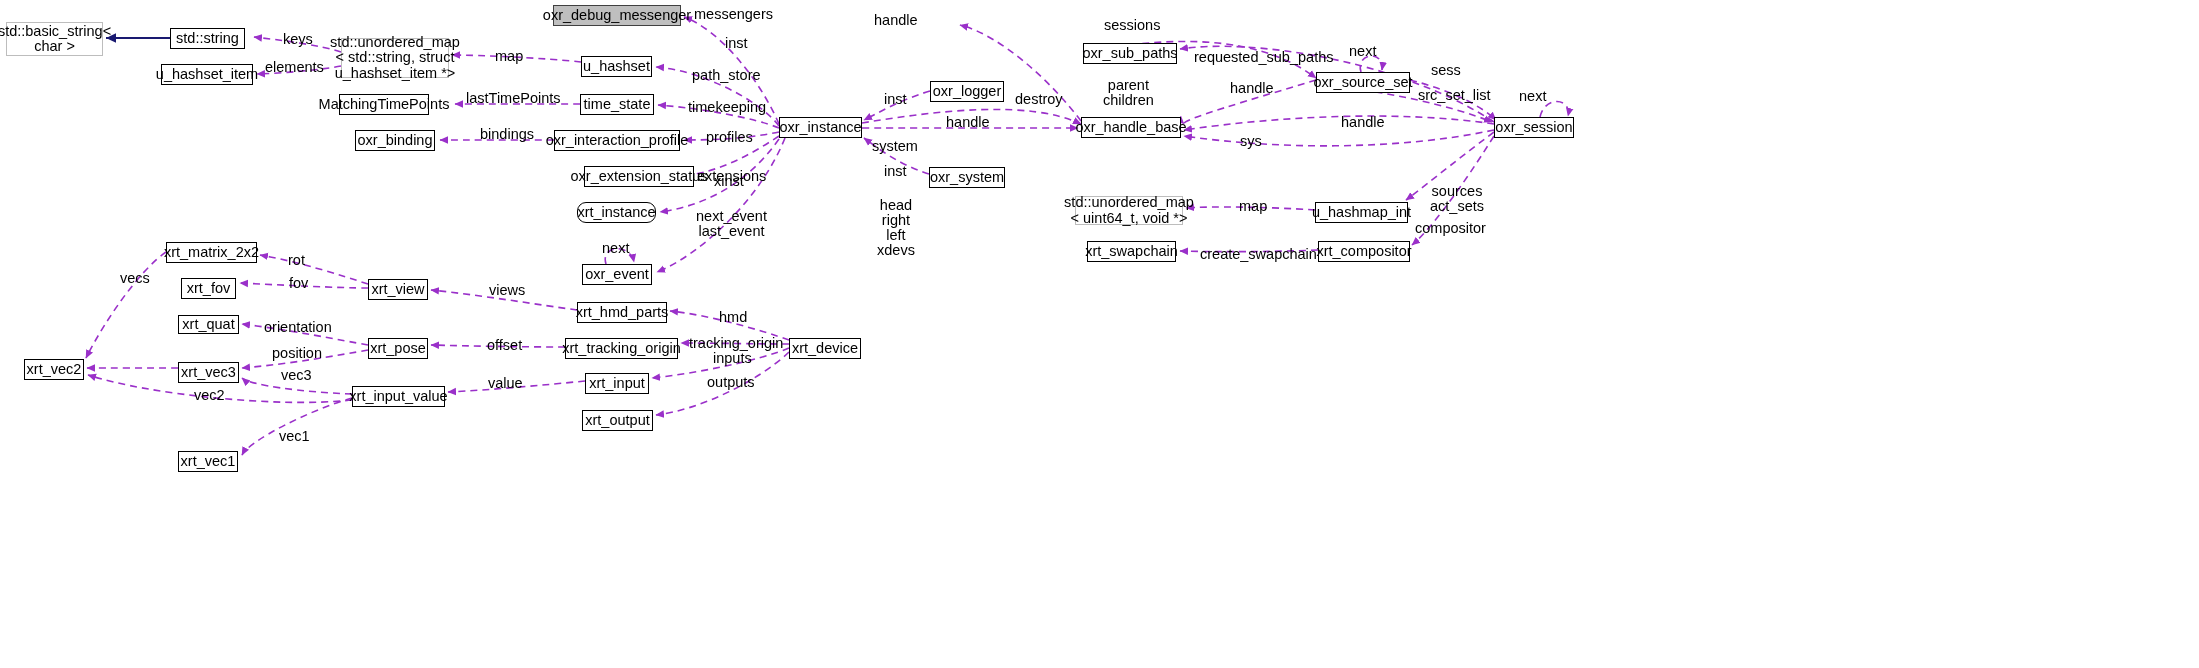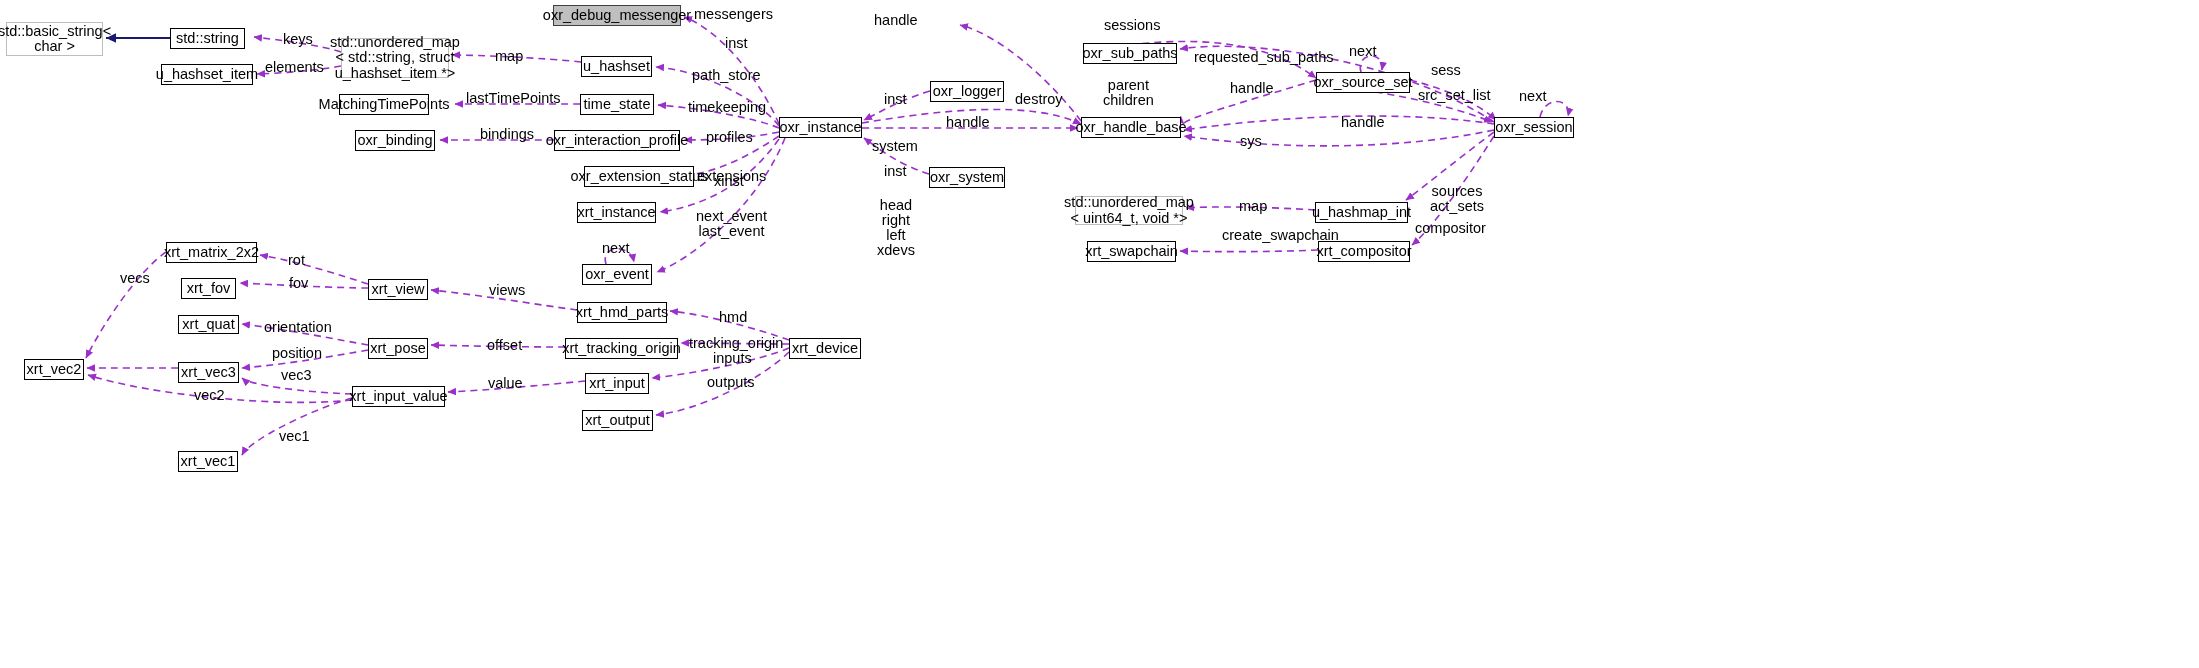--- a/index.html
+++ b/index.html
@@ -119,21 +119,21 @@
       <div class="node" style="left: 161px; top: 64px; width: 92px; height: 21px;">u_hashset_item</div>
       <div class="node thin" style="left: 341px; top: 38px; width: 108px; height: 40px;">std::unordered_map
 &lt; std::string, struct
 u_hashset_item *&gt;</div>
       <div class="node" style="left: 339px; top: 94px; width: 90px; height: 21px;">MatchingTimePoints</div>
       <div class="node" style="left: 355px; top: 130px; width: 80px; height: 21px;">oxr_binding</div>
       <div class="node" style="left: 581px; top: 56px; width: 71px; height: 21px;">u_hashset</div>
       <div class="node" style="left: 580px; top: 94px; width: 74px; height: 21px;">time_state</div>
       <div class="node" style="left: 554px; top: 130px; width: 126px; height: 21px;">oxr_interaction_profile</div>
       <div class="node" style="left: 584px; top: 166px; width: 110px; height: 21px;">oxr_extension_status</div>
-      <div class="node" style="left: 577px; top: 202px; width: 79px; height: 21px;">xrt_instance</div>
+      <div class="node" style="left: 577px; top: 202px; width: 79px; height: 21px; border-radius: 9px;">xrt_instance</div>
       <div class="node" style="left: 582px; top: 264px; width: 70px; height: 21px;">oxr_event</div>
       <div class="node highlight" style="left: 553px; top: 5px; width: 128px; height: 21px;">oxr_debug_messenger</div>
       <div class="node" style="left: 779px; top: 117px; width: 83px; height: 21px;">oxr_instance</div>
       <div class="node" style="left: 930px; top: 81px; width: 74px; height: 21px;">oxr_logger</div>
       <div class="node" style="left: 929px; top: 167px; width: 76px; height: 21px;">oxr_system</div>
       <div class="node" style="left: 1081px; top: 117px; width: 100px; height: 21px;">oxr_handle_base</div>
       <div class="node" style="left: 1083px; top: 43px; width: 94px; height: 21px;">oxr_sub_paths</div>
       <div class="node" style="left: 1316px; top: 72px; width: 94px; height: 21px;">oxr_source_set</div>
       <div class="node" style="left: 1494px; top: 117px; width: 80px; height: 21px;">oxr_session</div>
       <div class="node thin" style="left: 1075px; top: 196px; width: 108px; height: 29px;">std::unordered_map
@@ -186,21 +186,21 @@
       <div class="edge-label" style="left: 1341px; top: 115px;">handle</div>
       <div class="edge-label" style="left: 1240px; top: 134px; text-align: right;">sys</div>
       <div class="edge-label" style="left: 1349px; top: 44px;">next</div>
       <div class="edge-label" style="left: 1431px; top: 63px;">sess</div>
       <div class="edge-label" style="left: 1418px; top: 88px;">src_set_list</div>
       <div class="edge-label" style="left: 1519px; top: 89px;">next</div>
       <div class="edge-label" style="left: 1430px; top: 184px;">sources
 act_sets</div>
       <div class="edge-label" style="left: 1239px; top: 199px;">map</div>
       <div class="edge-label" style="left: 1415px; top: 221px;">compositor</div>
-      <div class="edge-label" style="left: 1200px; top: 228px; margin-left: 22px;">create_swapchain</div>
+      <div class="edge-label" style="left: 1200px; top: 247px;">create_swapchain</div>
       <div class="edge-label" style="left: 288px; top: 253px;">rot</div>
       <div class="edge-label" style="left: 289px; top: 276px;">fov</div>
       <div class="edge-label" style="left: 120px; top: 271px;">vecs</div>
       <div class="edge-label" style="left: 489px; top: 283px;">views</div>
       <div class="edge-label" style="left: 264px; top: 320px;">orientation</div>
       <div class="edge-label" style="left: 272px; top: 346px;">position</div>
       <div class="edge-label" style="left: 487px; top: 338px;">offset</div>
       <div class="edge-label" style="left: 281px; top: 368px;">vec3</div>
       <div class="edge-label" style="left: 194px; top: 388px;">vec2</div>
       <div class="edge-label" style="left: 279px; top: 429px;">vec1</div>

